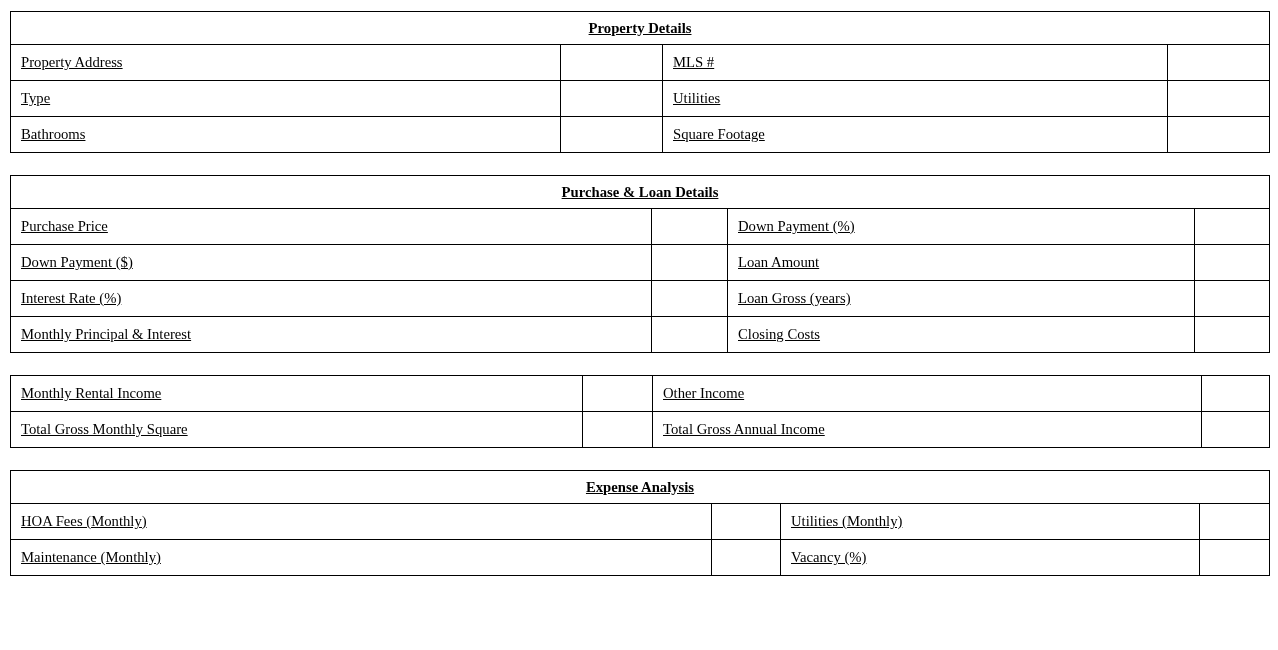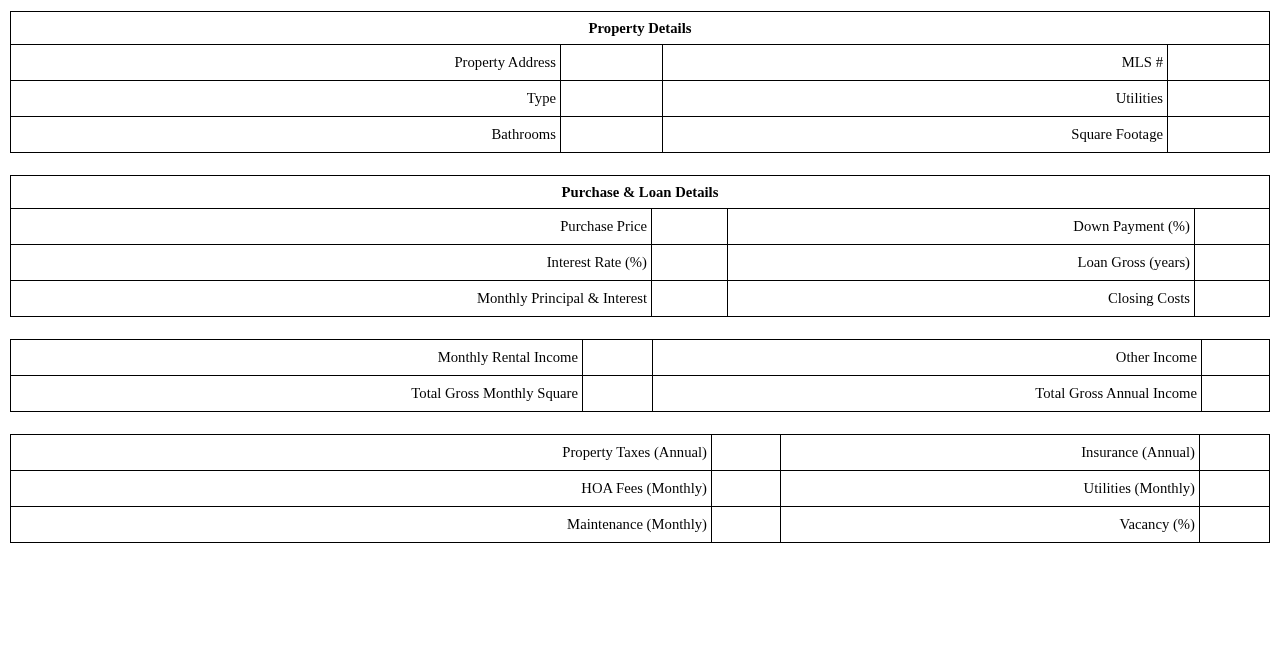--- a/index.html
+++ b/index.html
@@ -15,29 +15,29 @@
     padding: 11px 9px 0 10px;
     font-family: "Liberation Serif", "DejaVu Serif", serif;
     font-size: 14.7px;
     color: #000000;
   }
   table.sec {
     border-collapse: collapse;
     table-layout: fixed;
     width: 1259px;
     margin: 0 16px 22px 0;
+    text-decoration: underline;
   }
   table.sec td {
     border: 1px solid #000000;
     height: 35px;
     padding: 0 4px 0 10px;
     vertical-align: middle;
     overflow: hidden;
     white-space: nowrap;
-    text-align: right;
   }
   table.sec tr.hdr td {
     height: 32px;
     text-align: center;
     font-weight: bold;
     padding: 0;
   }
   table.sec td.val {
     padding: 0;
   }
@@ -95,20 +95,26 @@
         <tr class="hdr">
       <td colspan="4">Purchase &amp; Loan Details</td>
     </tr>
     <tr>
       <td class="lbl">Purchase Price</td>
       <td class="val"></td>
       <td class="lbl">Down Payment (%)</td>
       <td class="val"></td>
     </tr>
     <tr>
+      <td class="lbl">Down Payment ($)</td>
+      <td class="val"></td>
+      <td class="lbl">Loan Amount</td>
+      <td class="val"></td>
+    </tr>
+    <tr>
       <td class="lbl">Interest Rate (%)</td>
       <td class="val"></td>
       <td class="lbl">Loan Gross (years)</td>
       <td class="val"></td>
     </tr>
     <tr>
       <td class="lbl">Monthly Principal &amp; Interest</td>
       <td class="val"></td>
       <td class="lbl">Closing Costs</td>
       <td class="val"></td>
@@ -140,25 +146,22 @@
     </table>
 
   <table class="sec t4">
     <colgroup>
         <col>
         <col>
         <col>
         <col>
       </colgroup>
     <tbody>
-    <tr>
-      <td class="lbl">Property Taxes (Annual)</td>
-      <td class="val"></td>
-      <td class="lbl">Insurance (Annual)</td>
-      <td class="val"></td>
+        <tr class="hdr">
+      <td colspan="4">Expense Analysis</td>
     </tr>
     <tr>
       <td class="lbl">HOA Fees (Monthly)</td>
       <td class="val"></td>
       <td class="lbl">Utilities (Monthly)</td>
       <td class="val"></td>
     </tr>
     <tr>
       <td class="lbl">Maintenance (Monthly)</td>
       <td class="val"></td>

